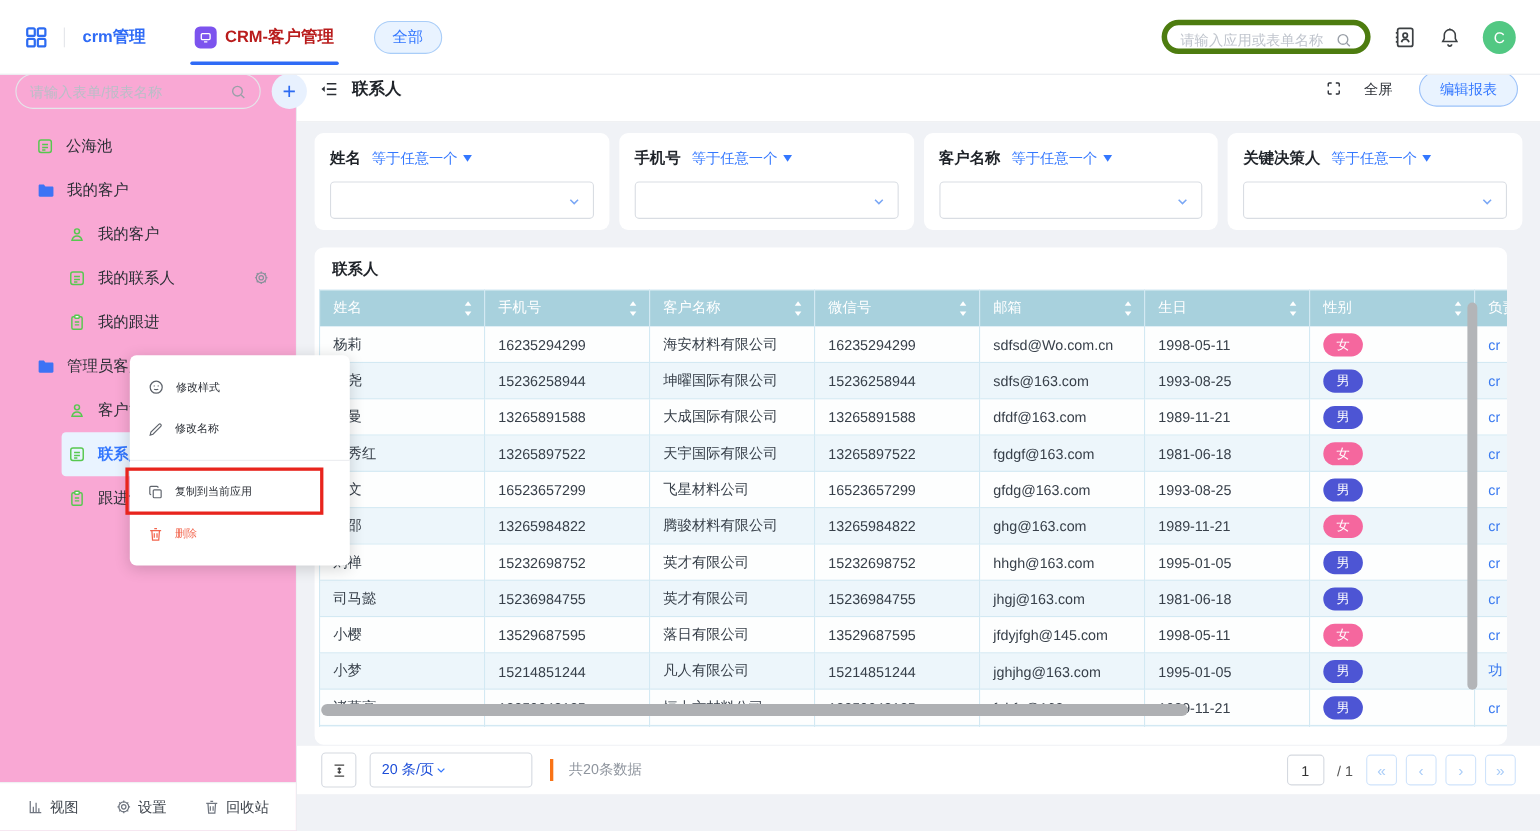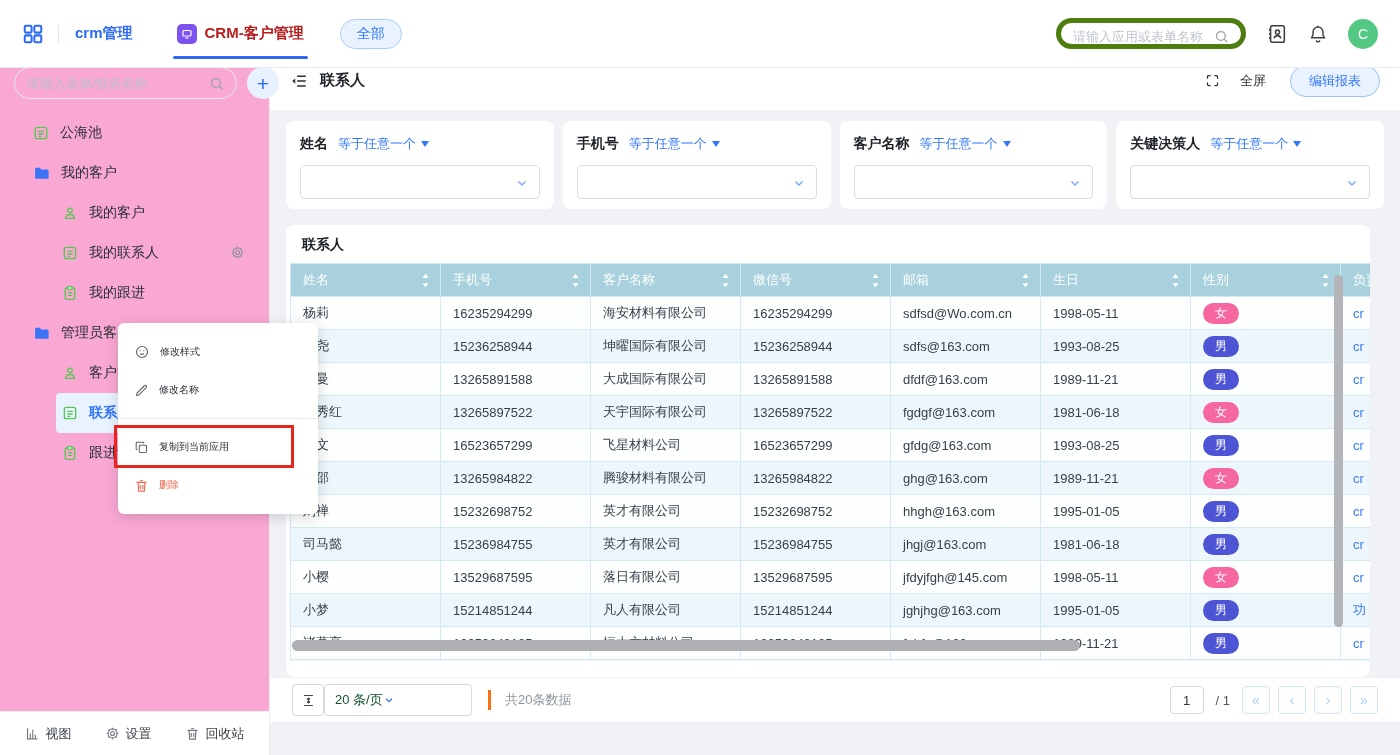--- a/index.html
+++ b/index.html
@@ -66,21 +66,21 @@
   tbody td { color:#38404a; background:#fdfefe; }
   tbody tr:nth-child(even) td { background:#edf6fb; }
   .sort { position:absolute; right:10px; top:9px; }
   .badge { display:inline-block; min-width:36px; height:21px; line-height:21px; border-radius:11px; color:#fff; font-size:12px; text-align:center; padding:0 9px; }
   .owner-link { color:#3a7af0; }
   .vscroll { position:absolute; left:1044px; top:12px; width:9px; height:352px; background:#b3b5b8; border-radius:5px; z-index:3; }
   .hscroll { position:absolute; left:2px; top:377px; width:788px; height:11px; background:#aeb0b3; border-radius:6px; z-index:3; }
 
   .pagination { position:absolute; left:0; right:0; bottom:33px; height:44px; background:#fff; display:flex; align-items:center; padding:0 22px; }
   .pg-rowheight { width:32px; height:32px; border:1px solid #d5d9e0; border-radius:4px; display:flex; align-items:center; justify-content:center; }
-  .pg-size { width:148px; height:32px; border:1px solid #d5d9e0; border-radius:4px; display:flex; align-items:center; justify-content:flex-start; padding:0 10px; font-size:13px; color:#14532d; }
+  .pg-size { width:148px; height:32px; border:1px solid #d5d9e0; border-radius:4px; margin-left:12px; display:flex; align-items:center; justify-content:flex-start; padding:0 10px; font-size:13px; color:#1d4ed8; }
   .pg-total { font-size:13px; color:#8f959e; margin-left:16px; padding-left:14px; border-left:3px solid #f97316; height:20px; line-height:20px; }
   .pg-right { margin-left:auto; display:flex; align-items:center; gap:8px; }
   .pg-input { width:34px; height:28px; border:1px solid #d5d9e0; border-radius:4px; text-align:center; font-size:13px; color:#333; outline:none; font-family:inherit; }
   .pg-slash { font-size:13px; color:#555; margin:0 4px; }
   .pg-nav { width:28px; height:28px; border:1px solid #cfe3fb; border-radius:4px; background:#fff; color:#aacdf8; font-size:14px; display:flex; align-items:center; justify-content:center; }
 
   
   .ctx-menu { position:absolute; left:118px; top:323px; width:200px; background:#fff; border-radius:6px; box-shadow:0 3px 14px rgba(0,0,0,.16); padding:10px 0; z-index:20; }
   .menu-item { height:38px; display:flex; align-items:center; gap:10px; padding:0 16px; font-size:10px; color:#2b2f36; position:relative; }
   .menu-item.danger { color:#f2654d; }

